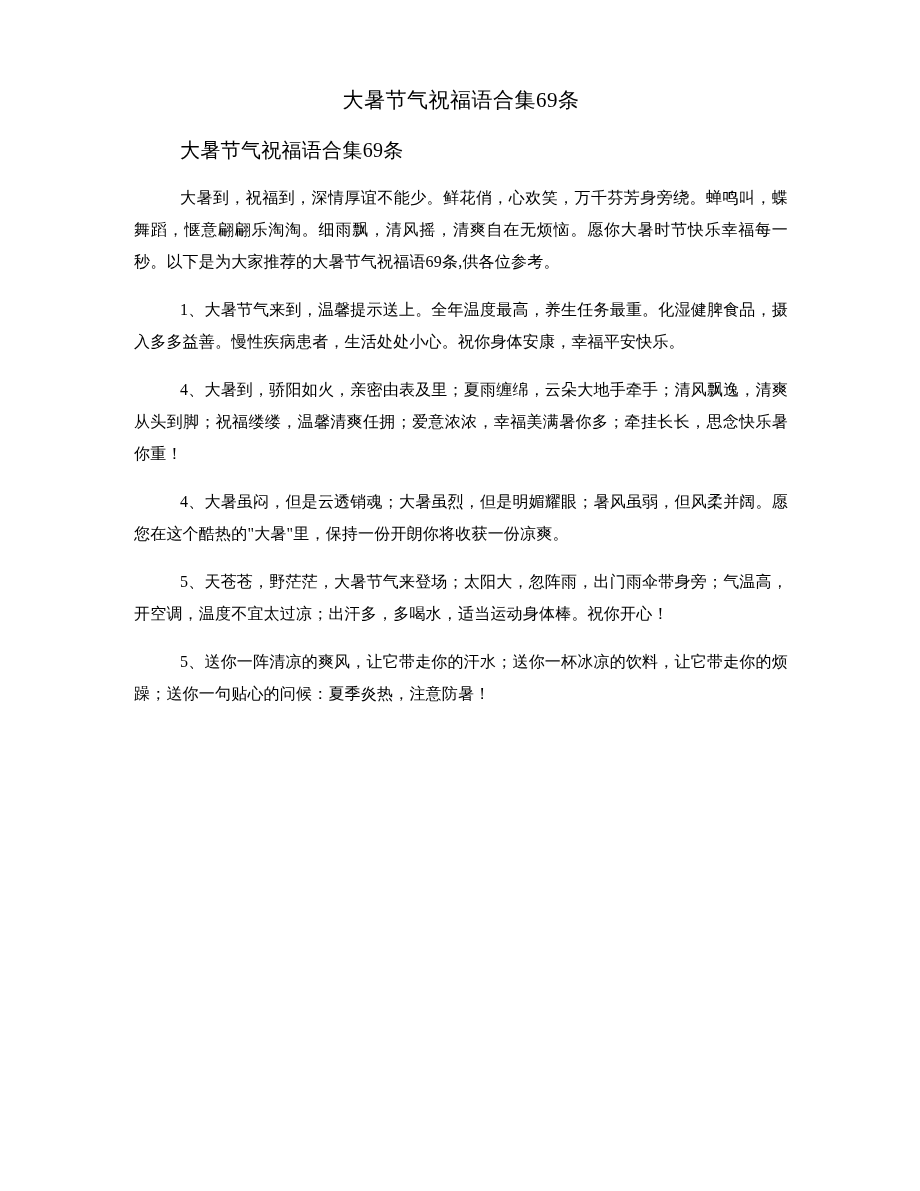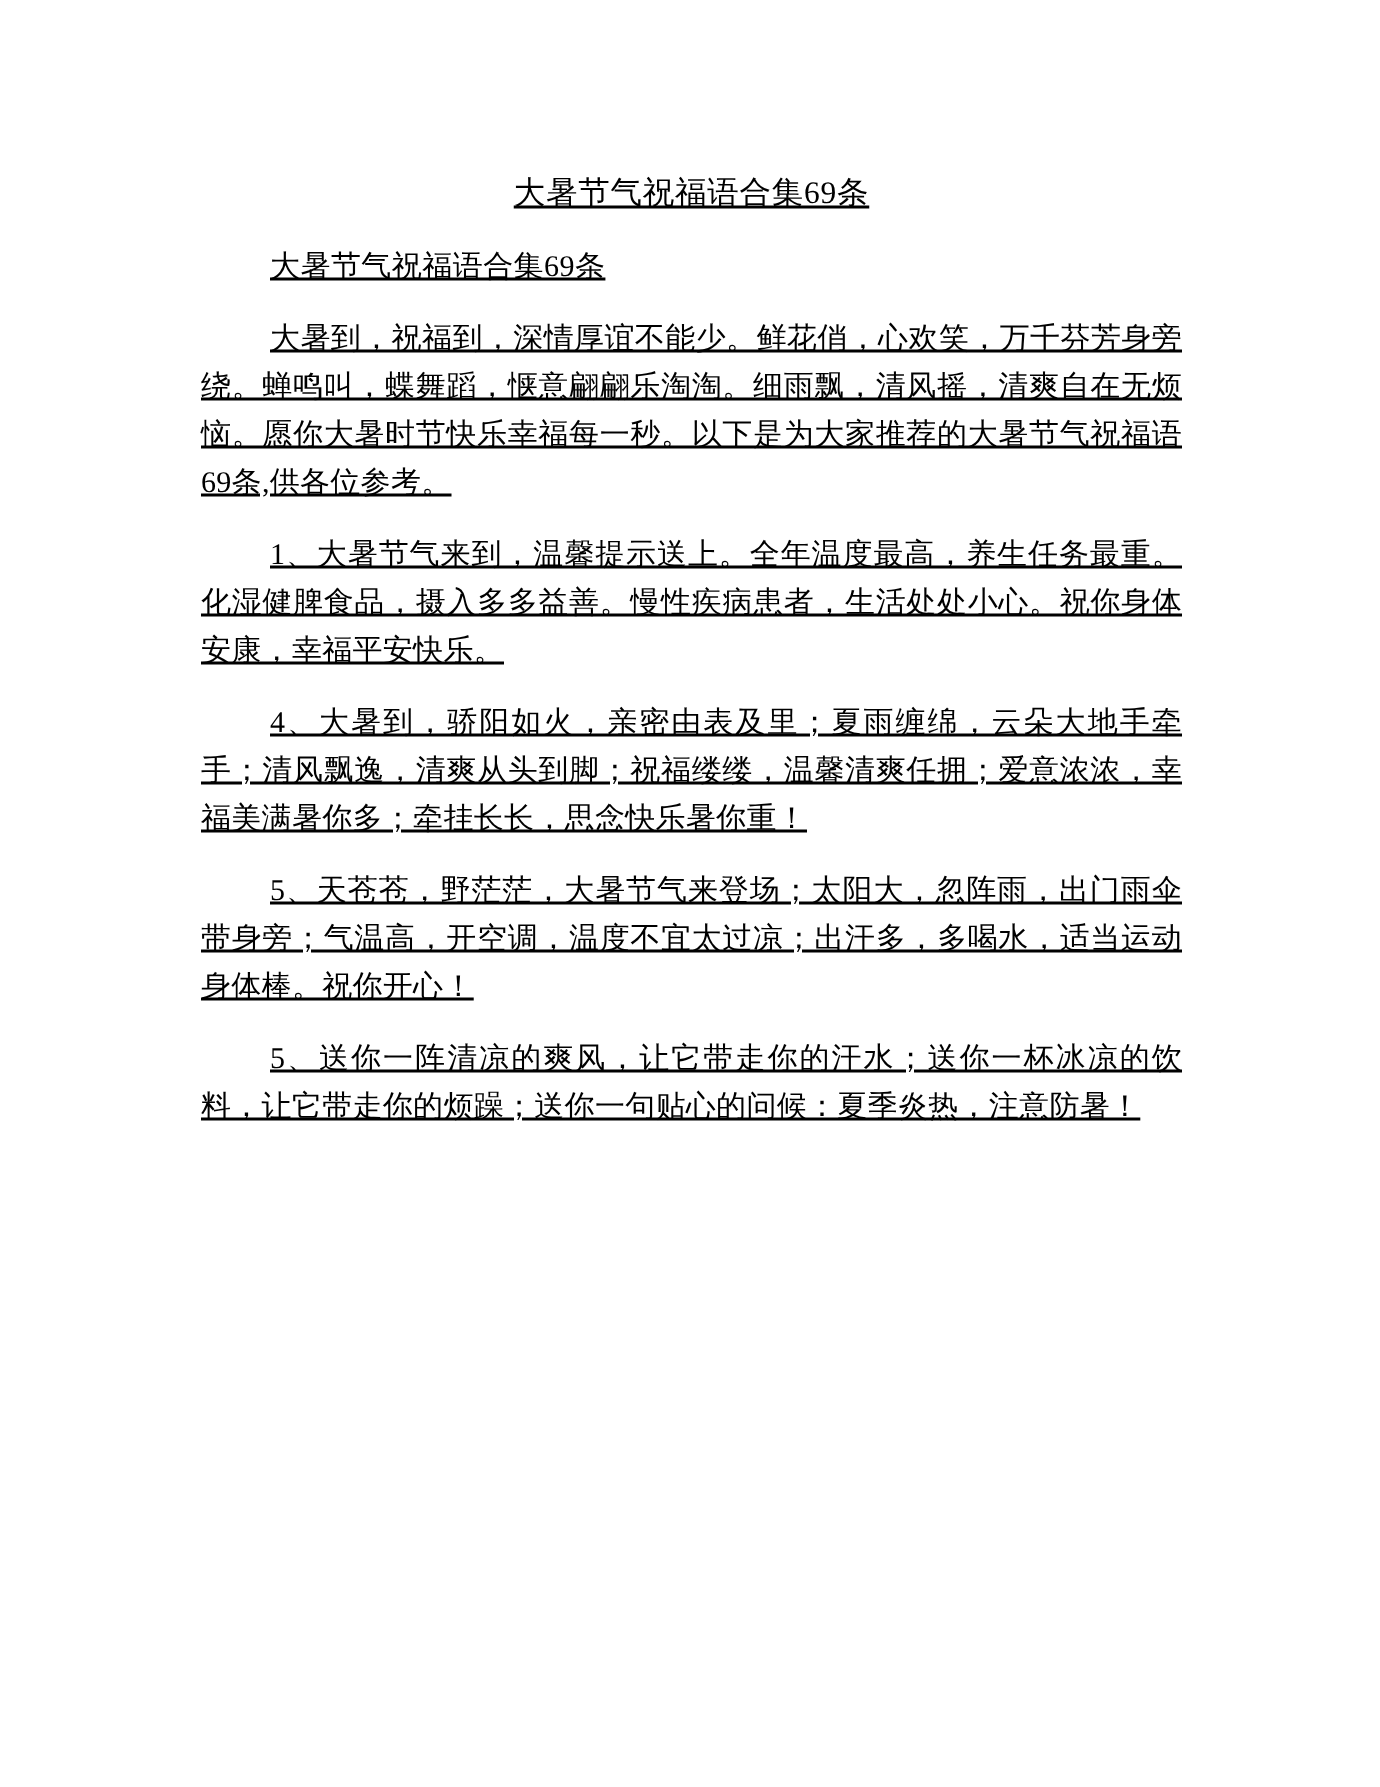--- a/index.html
+++ b/index.html
@@ -15,41 +15,40 @@
     position: relative;
     width: 920px;
     height: 1191px;
     background: #ffffff;
     overflow: hidden;
     box-sizing: border-box;
   }
   .content {
     position: absolute;
     left: 134px;
-    top: 112px;
+    top: 84px;
     width: 654px;
-    text-decoration: underline;
   }
   .doc-title {
     font-size: 21px;
     line-height: 32px;
     text-align: center;
     font-weight: normal;
     margin: 0 0 18px 0;
     letter-spacing: 0.5px;
   }
   .subtitle {
     font-size: 20px;
     line-height: 32px;
     margin: 0 0 14px 0;
     text-indent: 46px;
     letter-spacing: 0.3px;
   }
   .para {
-    font-size: 20px;
+    font-size: 16px;
     line-height: 32px;
     margin: 16px 0 14px 0;
     text-indent: 46px;
     text-align: justify;
     text-justify: inter-character;
     letter-spacing: 0.2px;
     word-break: break-all;
   }
   .para:last-child {
     margin-bottom: 0;
@@ -65,20 +64,21 @@
 
     <p class="subtitle">大暑节气祝福语合集69条</p>
 
     <p class="para">大暑到，祝福到，深情厚谊不能少。鲜花俏，心欢笑，万千芬芳身旁绕。蝉鸣叫，蝶舞蹈，惬意翩翩乐淘淘。细雨飘，清风摇，清爽自在无烦恼。愿你大暑时节快乐幸福每一秒。以下是为大家推荐的大暑节气祝福语69条,供各位参考。</p>
 
     <p class="para">1、大暑节气来到，温馨提示送上。全年温度最高，养生任务最重。化湿健脾食品，摄入多多益善。慢性疾病患者，生活处处小心。祝你身体安康，幸福平安快乐。</p>
 
     <p class="para">4、大暑到，骄阳如火，亲密由表及里；夏雨缠绵，云朵大地手牵手；清风飘逸，清爽从头到脚；祝福缕缕，温馨清爽任拥；爱意浓浓，幸福美满暑你多；牵挂长长，思念快乐暑你重！</p>
 
 
+    <p class="para">4、大暑虽闷，但是云透销魂；大暑虽烈，但是明媚耀眼；暑风虽弱，但风柔并阔。愿您在这个酷热的"大暑"里，保持一份开朗你将收获一份凉爽。</p>
 
     <p class="para">5、天苍苍，野茫茫，大暑节气来登场；太阳大，忽阵雨，出门雨伞带身旁；气温高，开空调，温度不宜太过凉；出汗多，多喝水，适当运动身体棒。祝你开心！</p>
 
 
     <p class="para">5、送你一阵清凉的爽风，让它带走你的汗水；送你一杯冰凉的饮料，让它带走你的烦躁；送你一句贴心的问候：夏季炎热，注意防暑！</p>
 
   </div>
 </div>
 
 </body></html>

